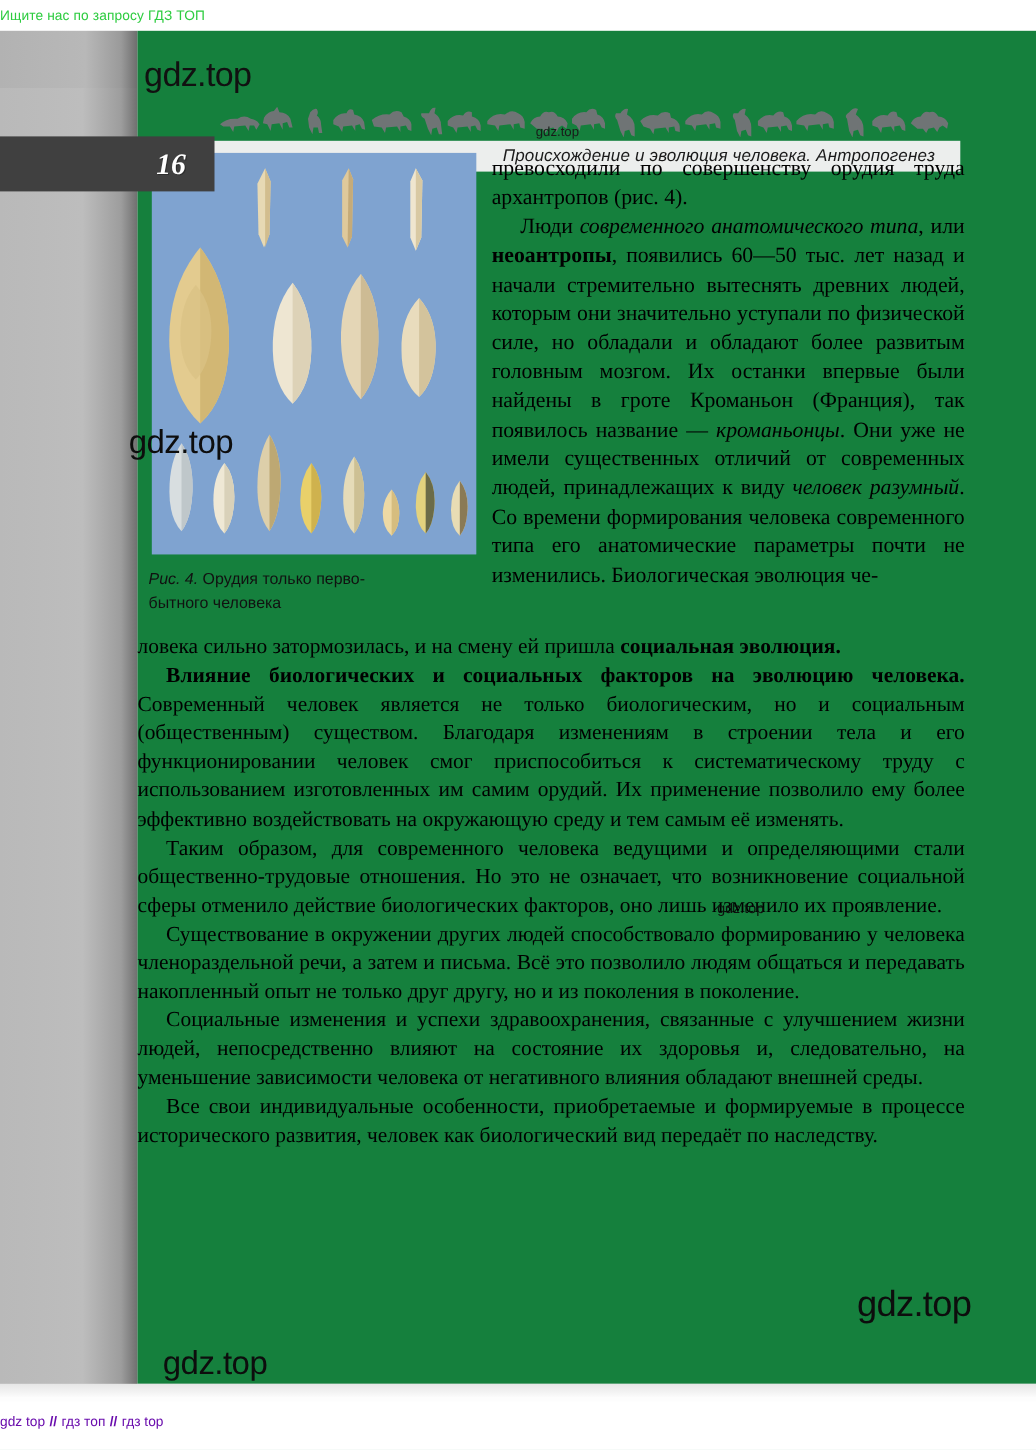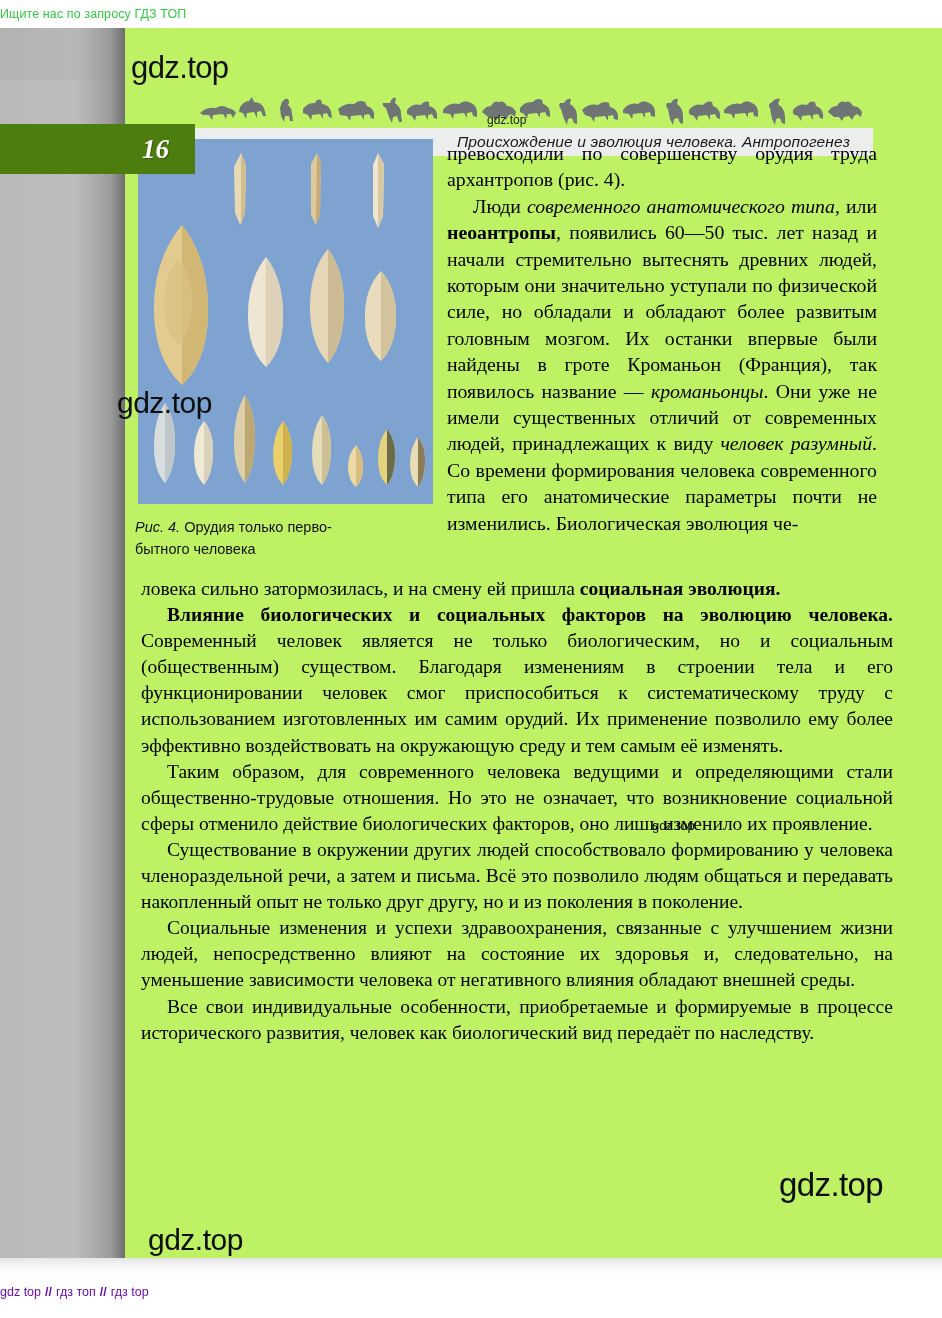--- a/index.html
+++ b/index.html
@@ -61,21 +61,21 @@
     left: 0; top: 0;
     width: 125px; height: 52px;
     background: linear-gradient(to right, #b2b2b2 0%, #b8b8b8 62%, #9a9a9a 88%, #6d6d6d 100%);
   }
   
   .paper {
     position: absolute;
     left: 125px; top: 0;
     width: 817px;
     height: 1230px;
-    background: #bef264;
+    background: #15803d;
     box-shadow: 0 1px 0 rgba(0,0,0,.07);
   }
   .paper-shadow-bottom {
     position: absolute;
     left: 0; top: 1230px;
     width: 942px; height: 12px;
     background: linear-gradient(to bottom, #e6e6e6, #fbfbfb);
   }
 
   
@@ -84,21 +84,21 @@
     left: 131px; top: 22px;
     font-family: "Liberation Sans", sans-serif;
     font-size: 31px;
     color: #111;
     letter-spacing: -.6px;
   }
   .pagenum-block {
     position: absolute;
     left: 0; top: 96px;
     width: 195px; height: 50px;
-    background: #4d7c0f;
+    background: #404040;
     display: flex;
     align-items: center;
     justify-content: flex-end;
     padding-right: 26px;
     box-sizing: border-box;
     z-index: 6;
   }
   .pagenum {
     color: #ffffff;
     font-style: italic;
@@ -362,21 +362,21 @@
         <i>Рис. 4.</i><span> Орудия только перво-</span><br>
         <span>бытного человека</span>
       </div>
     </div>
 
     <div class="col-right" style="left:322px; top:112px; width:430px;">
       <p class="body"><span>превосходили по совершенству орудия труда архантропов (рис. 4).</span></p>
       <p class="body indent"><span>Люди </span><i>современного анатомического типа</i><span>, или </span><b>неоантропы</b><span>, появились 60—50 тыс. лет назад и начали стремительно вытеснять древних людей, которым они значительно уступали по физической силе, но обладали и обладают более развитым головным мозгом. Их останки впервые были найдены в гроте Кроманьон (Франция), так появилось название — </span><i>кроманьонцы</i><span>. Они уже не имели существенных отличий от современных людей, принадлежащих к виду </span><i>человек разумный</i><span>. Со времени формирования человека современного типа его анатомические параметры почти не изменились. Биологическая эволюция че-</span></p>
     </div>
 
-    <div class="full-col" style="left:0px; top:548px; width:752px; padding-left:16px;">
+    <div class="full-col" style="left:0px; top:548px; width:752px; padding-left:0;">
       <p class="body"><span>ловека сильно затормозилась, и на смену ей пришла </span><b>социальная эволюция.</b></p>
       <p class="body indent"><b>Влияние биологических и социальных факторов на эволюцию человека.</b><span> Современный человек является не только биологическим, но и социальным (общественным) существом. Благодаря изменениям в строении тела и его функционировании человек смог приспособиться к систематическому труду с использованием изготовленных им самим орудий. Их применение позволило ему более эффективно воздействовать на окружающую среду и тем самым её изменять.</span></p>
       <p class="body indent"><span>Таким образом, для современного человека ведущими и определяющими стали общественно-трудовые отношения. Но это не означает, что возникновение социальной сферы отменило действие биологических факторов, оно лишь изменило их проявление.</span></p>
       <p class="body indent"><span>Существование в окружении других людей способствовало формированию у человека членораздельной речи, а затем и письма. Всё это позволило людям общаться и передавать накопленный опыт не только друг другу, но и из поколения в поколение.</span></p>
       <p class="body indent"><span>Социальные изменения и успехи здравоохранения, связанные с улучшением жизни людей, непосредственно влияют на состояние их здоровья и, следовательно, на уменьшение зависимости человека от негативного влияния обладают внешней среды.</span></p>
       <p class="body indent"><span>Все свои индивидуальные особенности, приобретаемые и формируемые в процессе исторического развития, человек как биологический вид передаёт по наследству.</span></p>
     </div>
 
     <div class="wm wm-fig" style="left:-8px; top:358px;">gdz.top</div>
     <div class="wm wm-mid" style="left:527px; top:790px;">gdz.top</div>

